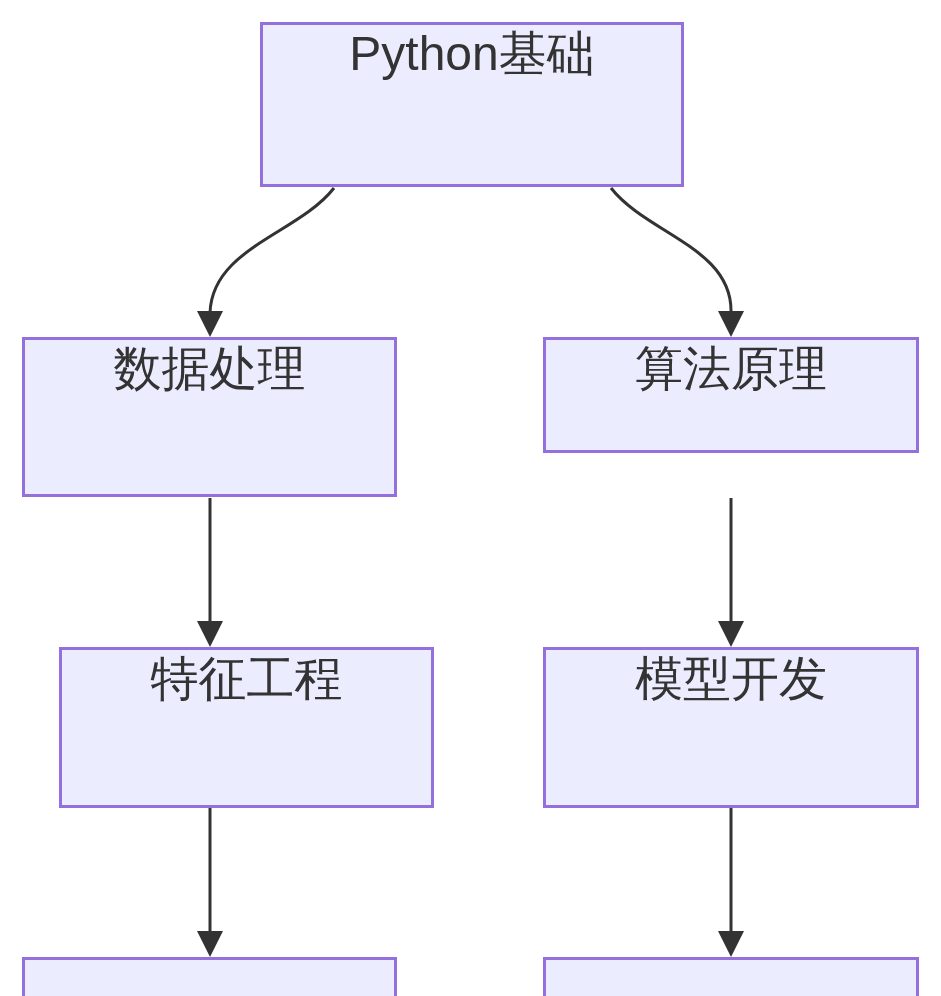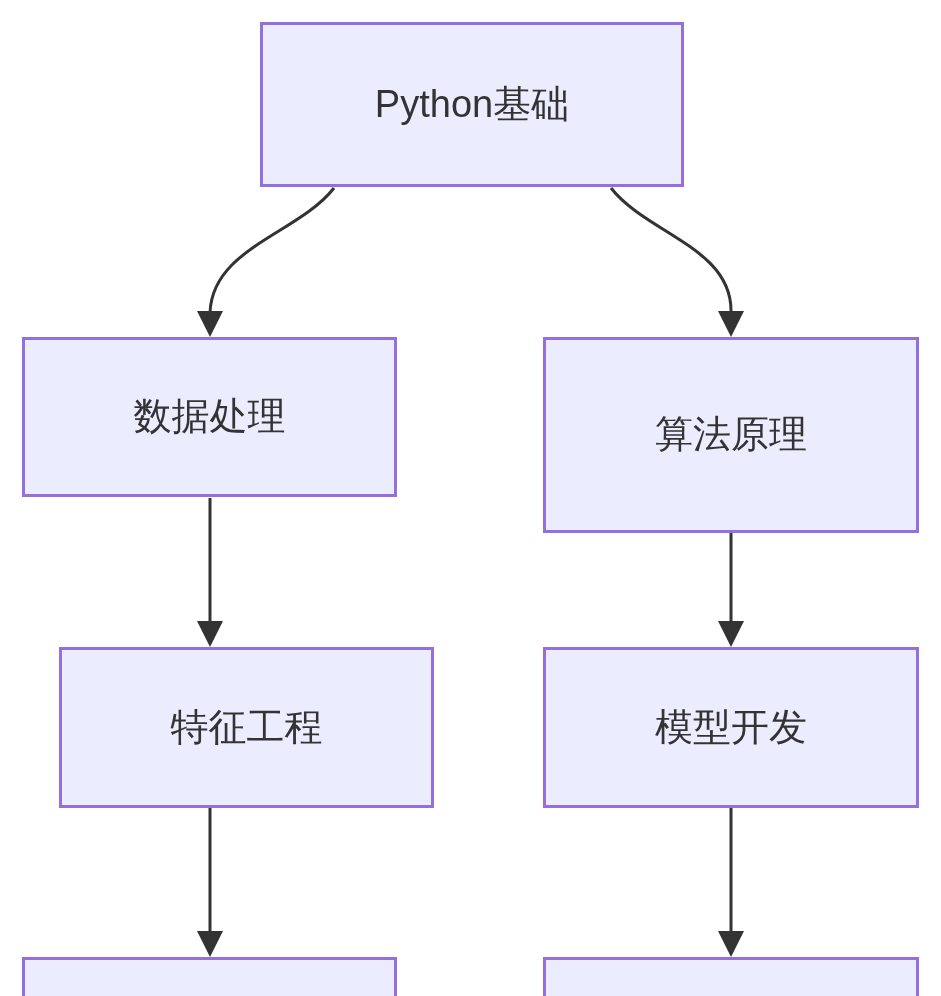--- a/index.html
+++ b/index.html
@@ -31,30 +31,30 @@
   }
   .arrowhead {
     fill: var(--arrow);
     stroke: none;
   }
   .node {
     position: absolute;
     background: var(--node-fill);
     border: 3px solid var(--node-border);
     display: flex;
-    align-items: center;
+    align-items: flex-start;
     justify-content: center;
     color: var(--text);
-    font-size: 38px;
+    font-size: 48px;
     line-height: 1.2;
     text-align: center;
   }
   .node-root   { left: 260px; top: 22px;  width: 424px; height: 165px; }
   .node-l1     { left: 22px;  top: 337px; width: 375px; height: 160px; }
-  .node-r1     { left: 543px; top: 337px; width: 376px; height: 196px; }
+  .node-r1     { left: 543px; top: 337px; width: 376px; height: 116px; }
   .node-l2     { left: 22px;  top: 647px; width: 375px; height: 161px; margin-left: 37px; }
   .node-r2     { left: 543px; top: 647px; width: 376px; height: 161px; }
   .node-l3     { left: 22px;  top: 957px; width: 375px; height: 80px; }
   .node-r3     { left: 543px; top: 957px; width: 376px; height: 80px; }
 </style>
 </head>
 <body>
 
 <div class="canvas">
 

